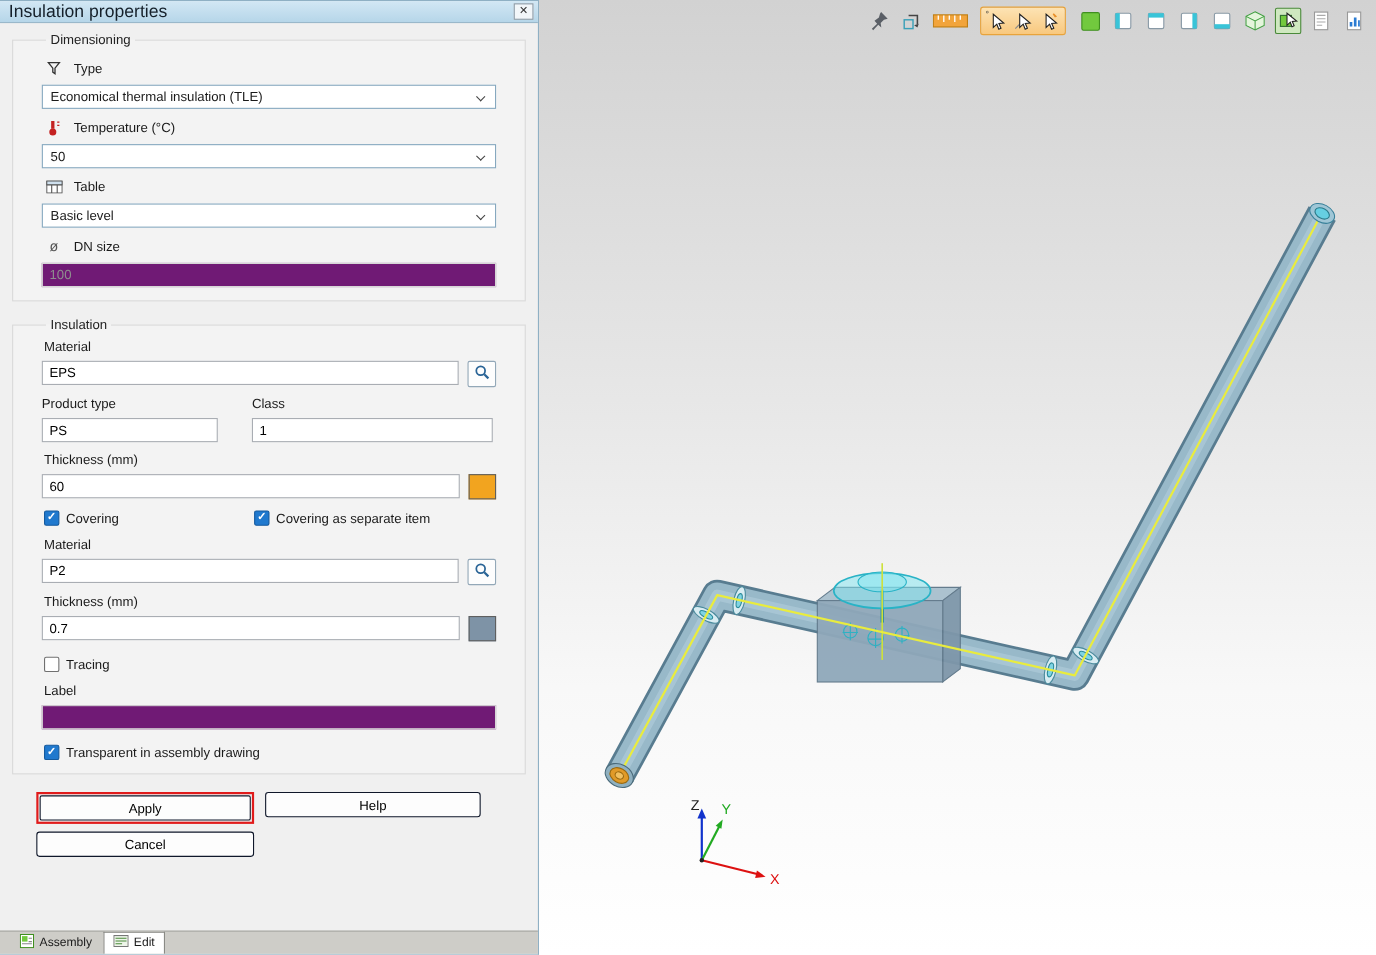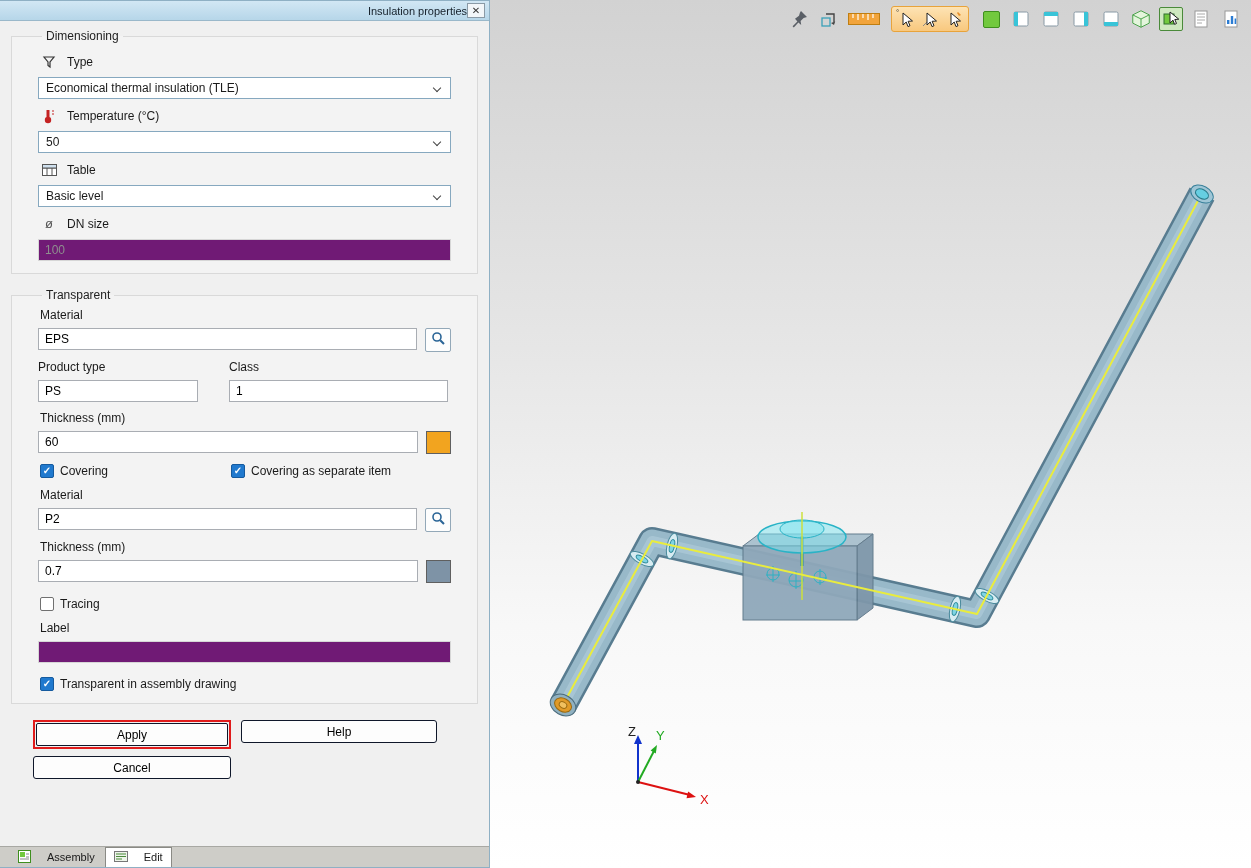--- a/index.html
+++ b/index.html
@@ -3,21 +3,21 @@
 <meta charset="utf-8">
 <style>
   * { box-sizing: border-box; margin: 0; padding: 0; }
   html,body { width:1251px; height:868px; overflow:hidden; }
   body { font-family:"Liberation Sans", sans-serif; font-size:12px; color:#1a1a1a; background:#fff; }
   .app { display:flex; width:1251px; height:868px; }
 
   
   .left { width:490px; height:868px; display:flex; flex-direction:column; background:#f0f0f0; border:1px solid #8fb0c4; border-left:none; }
   .titlebar { height:20px; flex:0 0 20px; background:linear-gradient(#d2e7f4,#b6d6e9); border-bottom:1px solid #9ab8ca; display:flex; align-items:center; padding:0 4px 0 8px; }
-  .titlebar .t { flex:1; font-size:11px; color:#15202a;text-align:right; }
+  .titlebar .t { flex:1; font-size:16px; color:#15202a; }
   .close-btn { width:18px; height:15px; background:#f2f6f9; border:1px solid #8a9aa6; font-size:10px; line-height:12px; text-align:center; color:#333; cursor:pointer; }
   .dialog-body { flex:1; padding:8px 11px 6px; display:flex; flex-direction:column; }
 
   fieldset.group { border:1px solid #d9d9d9; background:#f3f3f3; padding:2px 26px 12px; margin-bottom:14px; }
   fieldset.group legend { font-size:12px; color:#222; padding:0 4px; margin-left:4px; }
 
   .icon-row { display:flex; align-items:center; gap:10px; margin:8px 3px 7px; height:17px; }
   .dlg-icon { width:16px; display:flex; justify-content:center; }
   .lbl { font-size:12px; }
 
@@ -43,21 +43,21 @@
   .cb .mark { display:none; color:#fff; font-size:10px; font-weight:bold; line-height:1; }
   .cb.checked { background:#2079ce; border-color:#155a9e; }
   .cb.checked .mark { display:block; }
 
   .btn-grid { display:grid; grid-template-columns:198px 196px; column-gap:10px; row-gap:7px; padding:2px 17px 0 22px; }
   .btn { height:23px; background:#fdfdfd; border:1px solid #0f172a; border-radius:3px; font-family:"Liberation Sans",sans-serif; font-size:12px; cursor:pointer; width:100%; }
   .apply-outline { border:2px solid #e01b1b; padding:1px; }
   .apply-outline .btn { height:23px; border-radius:2px; }
 
   .tabbar { flex:0 0 21px; margin-top:auto; background:#cecdc8; border-top:1px solid #a8a8a3; display:flex; align-items:flex-end; padding-left:10px; gap:2px; }
-  .tab { display:flex; align-items:center; gap:16px; font-size:11px; padding:2px 8px 3px; height:19px; cursor:pointer; }
+  .tab { display:flex; align-items:center; gap:5px; font-size:11px; padding:2px 8px 3px; height:19px; cursor:pointer; }
   .tab.active { background:#fff; border:1px solid #8a8a85; border-bottom:none; height:20px; }
 
   
   .viewport { position:relative; width:761px; height:868px; background:linear-gradient(180deg,#d2d2d2 0%,#e6e6e6 40%,#f8f8f8 72%,#ffffff 100%); overflow:hidden; }
   .model { position:absolute; inset:0; }
 
   .toolbar { position:absolute; top:6px; right:8px; display:flex; align-items:center; gap:6px; z-index:5; }
   .tb-icon { width:24px; height:24px; display:flex; align-items:center; justify-content:center; position:relative; cursor:pointer; border-radius:2px; }
   .tb-icon.active { background:#cfe8c0; border:1px solid #4a8a3a; }
   .tb-group { display:flex; background:linear-gradient(#fde3b4,#f8c87e); border:1px solid #e8a33b; border-radius:3px; padding:0 2px; margin:0 4px; }
@@ -125,21 +125,21 @@
         </div>
 
         <div class="icon-row">
           <span class="dlg-icon" style="color:#555;font-size:13px;">ø</span>
           <span class="lbl">DN size</span>
         </div>
         <input class="tb" disabled="" value="100" style="">
       </fieldset>
 
       <fieldset class="group">
-        <legend>Transparent</legend>
+        <legend>Insulation</legend>
 
         <div class="lbl sub-lbl">Material</div>
         <div class="field-row">
           <input class="tb grow" value="EPS" style="">
           <button class="sq-btn">
             <span>
               <svg width="15" height="15" viewBox="0 0 15 15">
                   <circle cx="6" cy="6" r="4" fill="none" stroke="#2a6496" stroke-width="1.6"></circle>
                   <line x1="9.2" y1="9.2" x2="13" y2="13" stroke="#2a6496" stroke-width="2"></line>
                 </svg>

